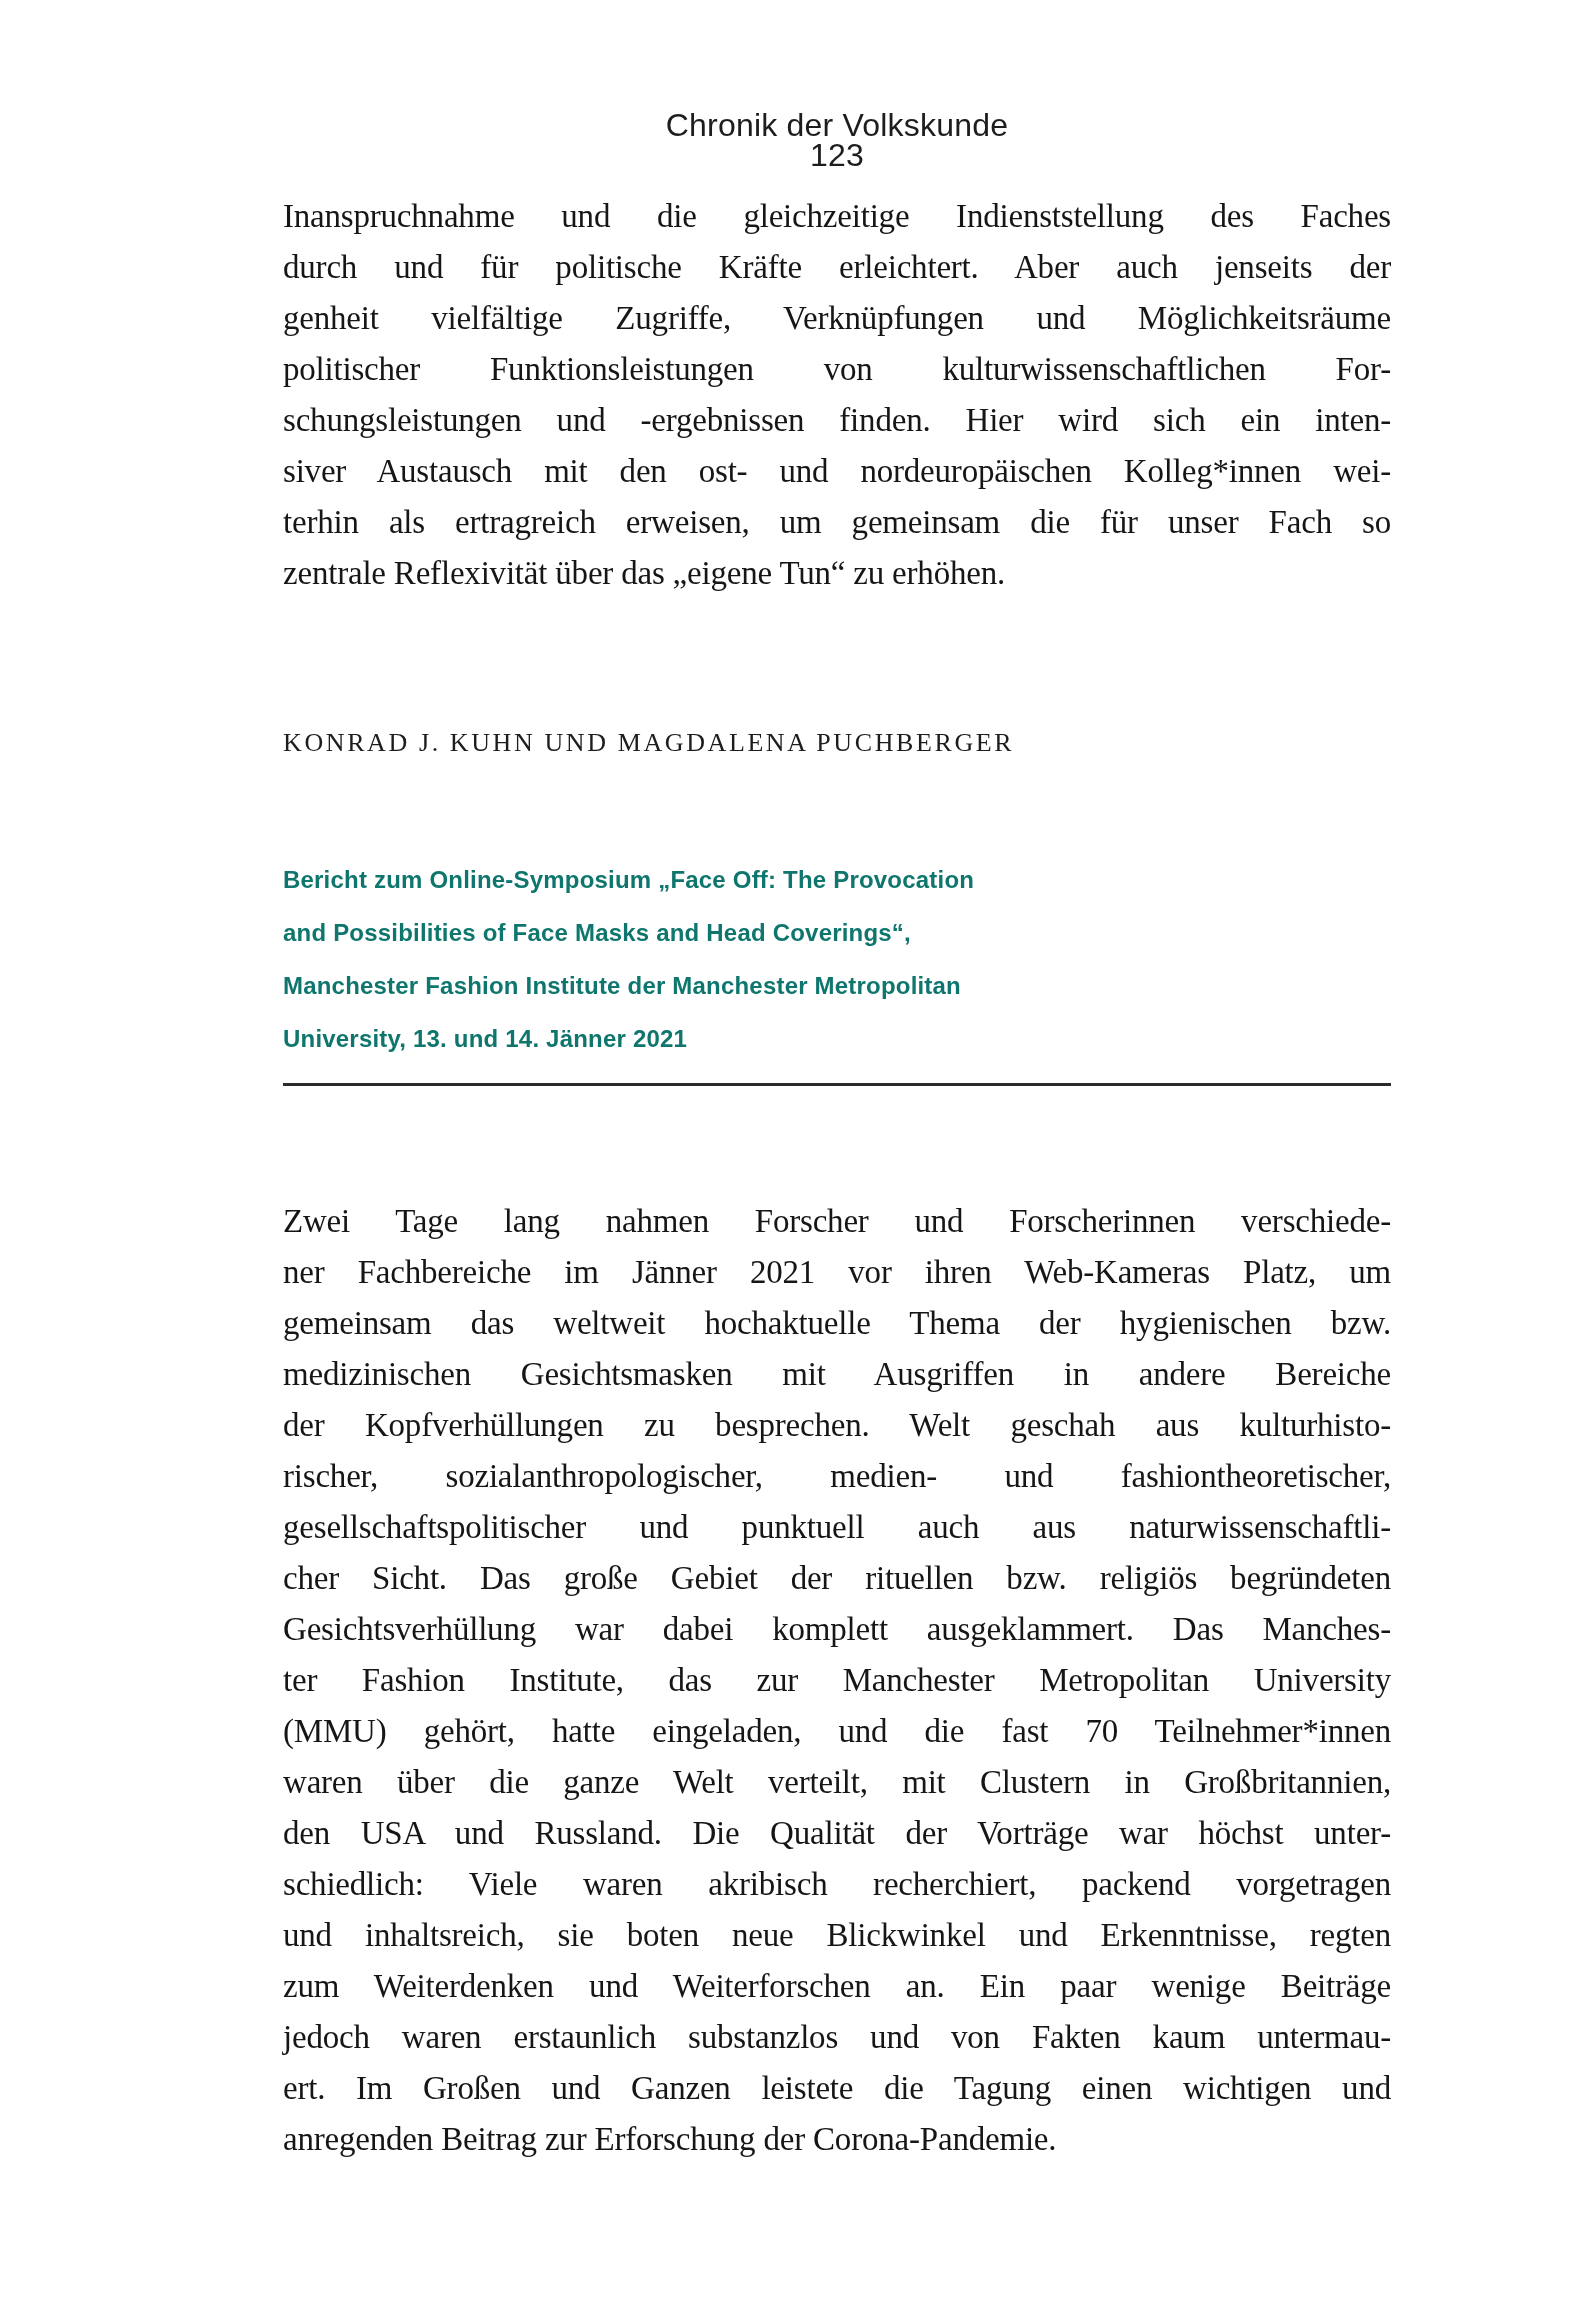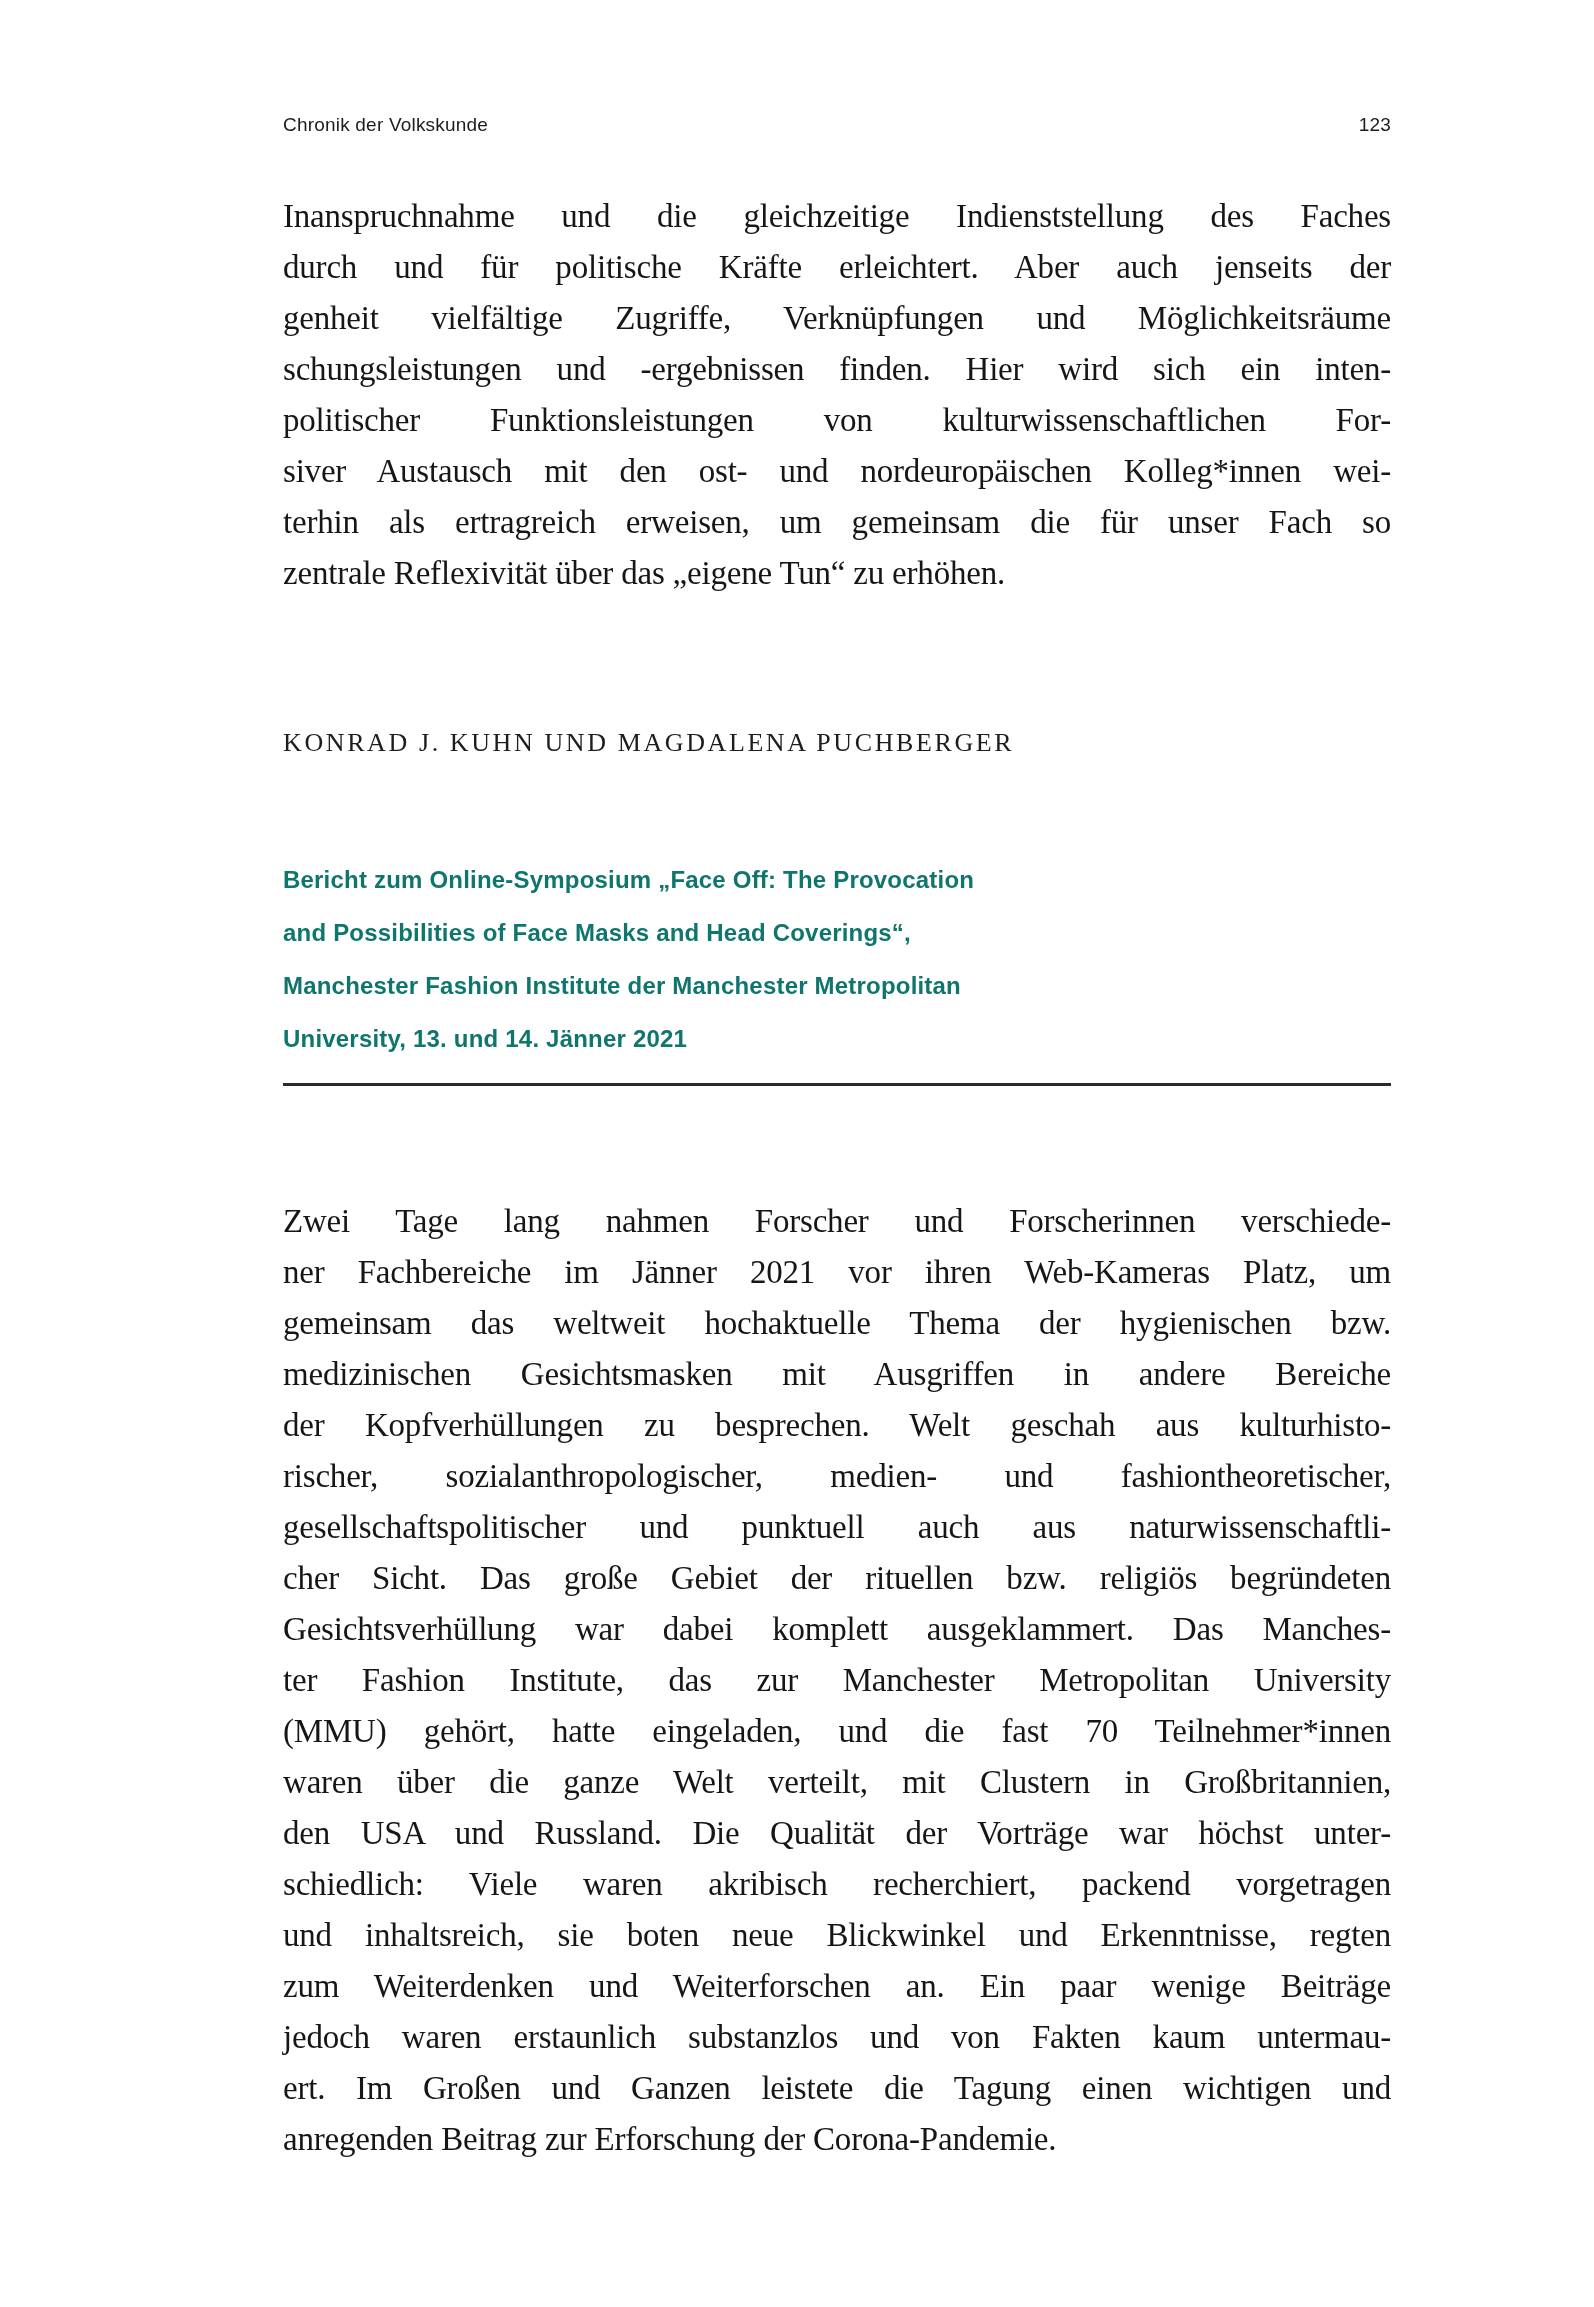--- a/index.html
+++ b/index.html
@@ -18,24 +18,25 @@
   
   .running-header {
     position: absolute;
     left: 283px;
     width: 1108px;
     top: 110px;
     display: flex;
     justify-content: space-between;
     align-items: center;
     font-family: "Liberation Sans", sans-serif;
-    font-size: 19px;
+    font-size: 32px;
     line-height: 30px;
     color: #1d1d1d;
     letter-spacing: 0.2px;
+    flex-direction: column;
   }
   
   .serif-block {
     position: absolute;
     left: 283px;
     width: 1108px;
     font-family: "Liberation Serif", serif;
     font-size: 33px;
     color: #161616;
     letter-spacing: -0.2px;
@@ -94,22 +95,22 @@
 
   <div class="running-header">
     <span>Chronik der Volkskunde</span>
     <span>123</span>
   </div>
 
   <div class="serif-block closing-paragraph">
     <div class="pline">Inanspruchnahme und die gleichzeitige Indienststellung des Faches</div>
     <div class="pline">durch und für politische Kräfte erleichtert. Aber auch jenseits der</div>
     <div class="pline">genheit vielfältige Zugriffe, Verknüpfungen und Möglichkeitsräume</div>
+    <div class="pline">politischer Funktionsleistungen von kulturwissenschaftlichen For-</div>
     <div class="pline">schungsleistungen und -ergebnissen finden. Hier wird sich ein inten-</div>
-    <div class="pline">politischer Funktionsleistungen von kulturwissenschaftlichen For-</div>
     <div class="pline">siver Austausch mit den ost- und nordeuropäischen Kolleg*innen wei-</div>
     <div class="pline">terhin als ertragreich erweisen, um gemeinsam die für unser Fach so</div>
     <div class="pline last">zentrale Reflexivität über das „eigene Tun“ zu erhöhen.</div>
   </div>
 
   <div class="authors-byline">KONRAD J. KUHN UND MAGDALENA PUCHBERGER</div>
 
   <div class="report-title">
     <div>Bericht zum Online-Symposium „Face Off: The Provocation</div>
     <div>and Possibilities of Face Masks and Head Coverings“,</div>

